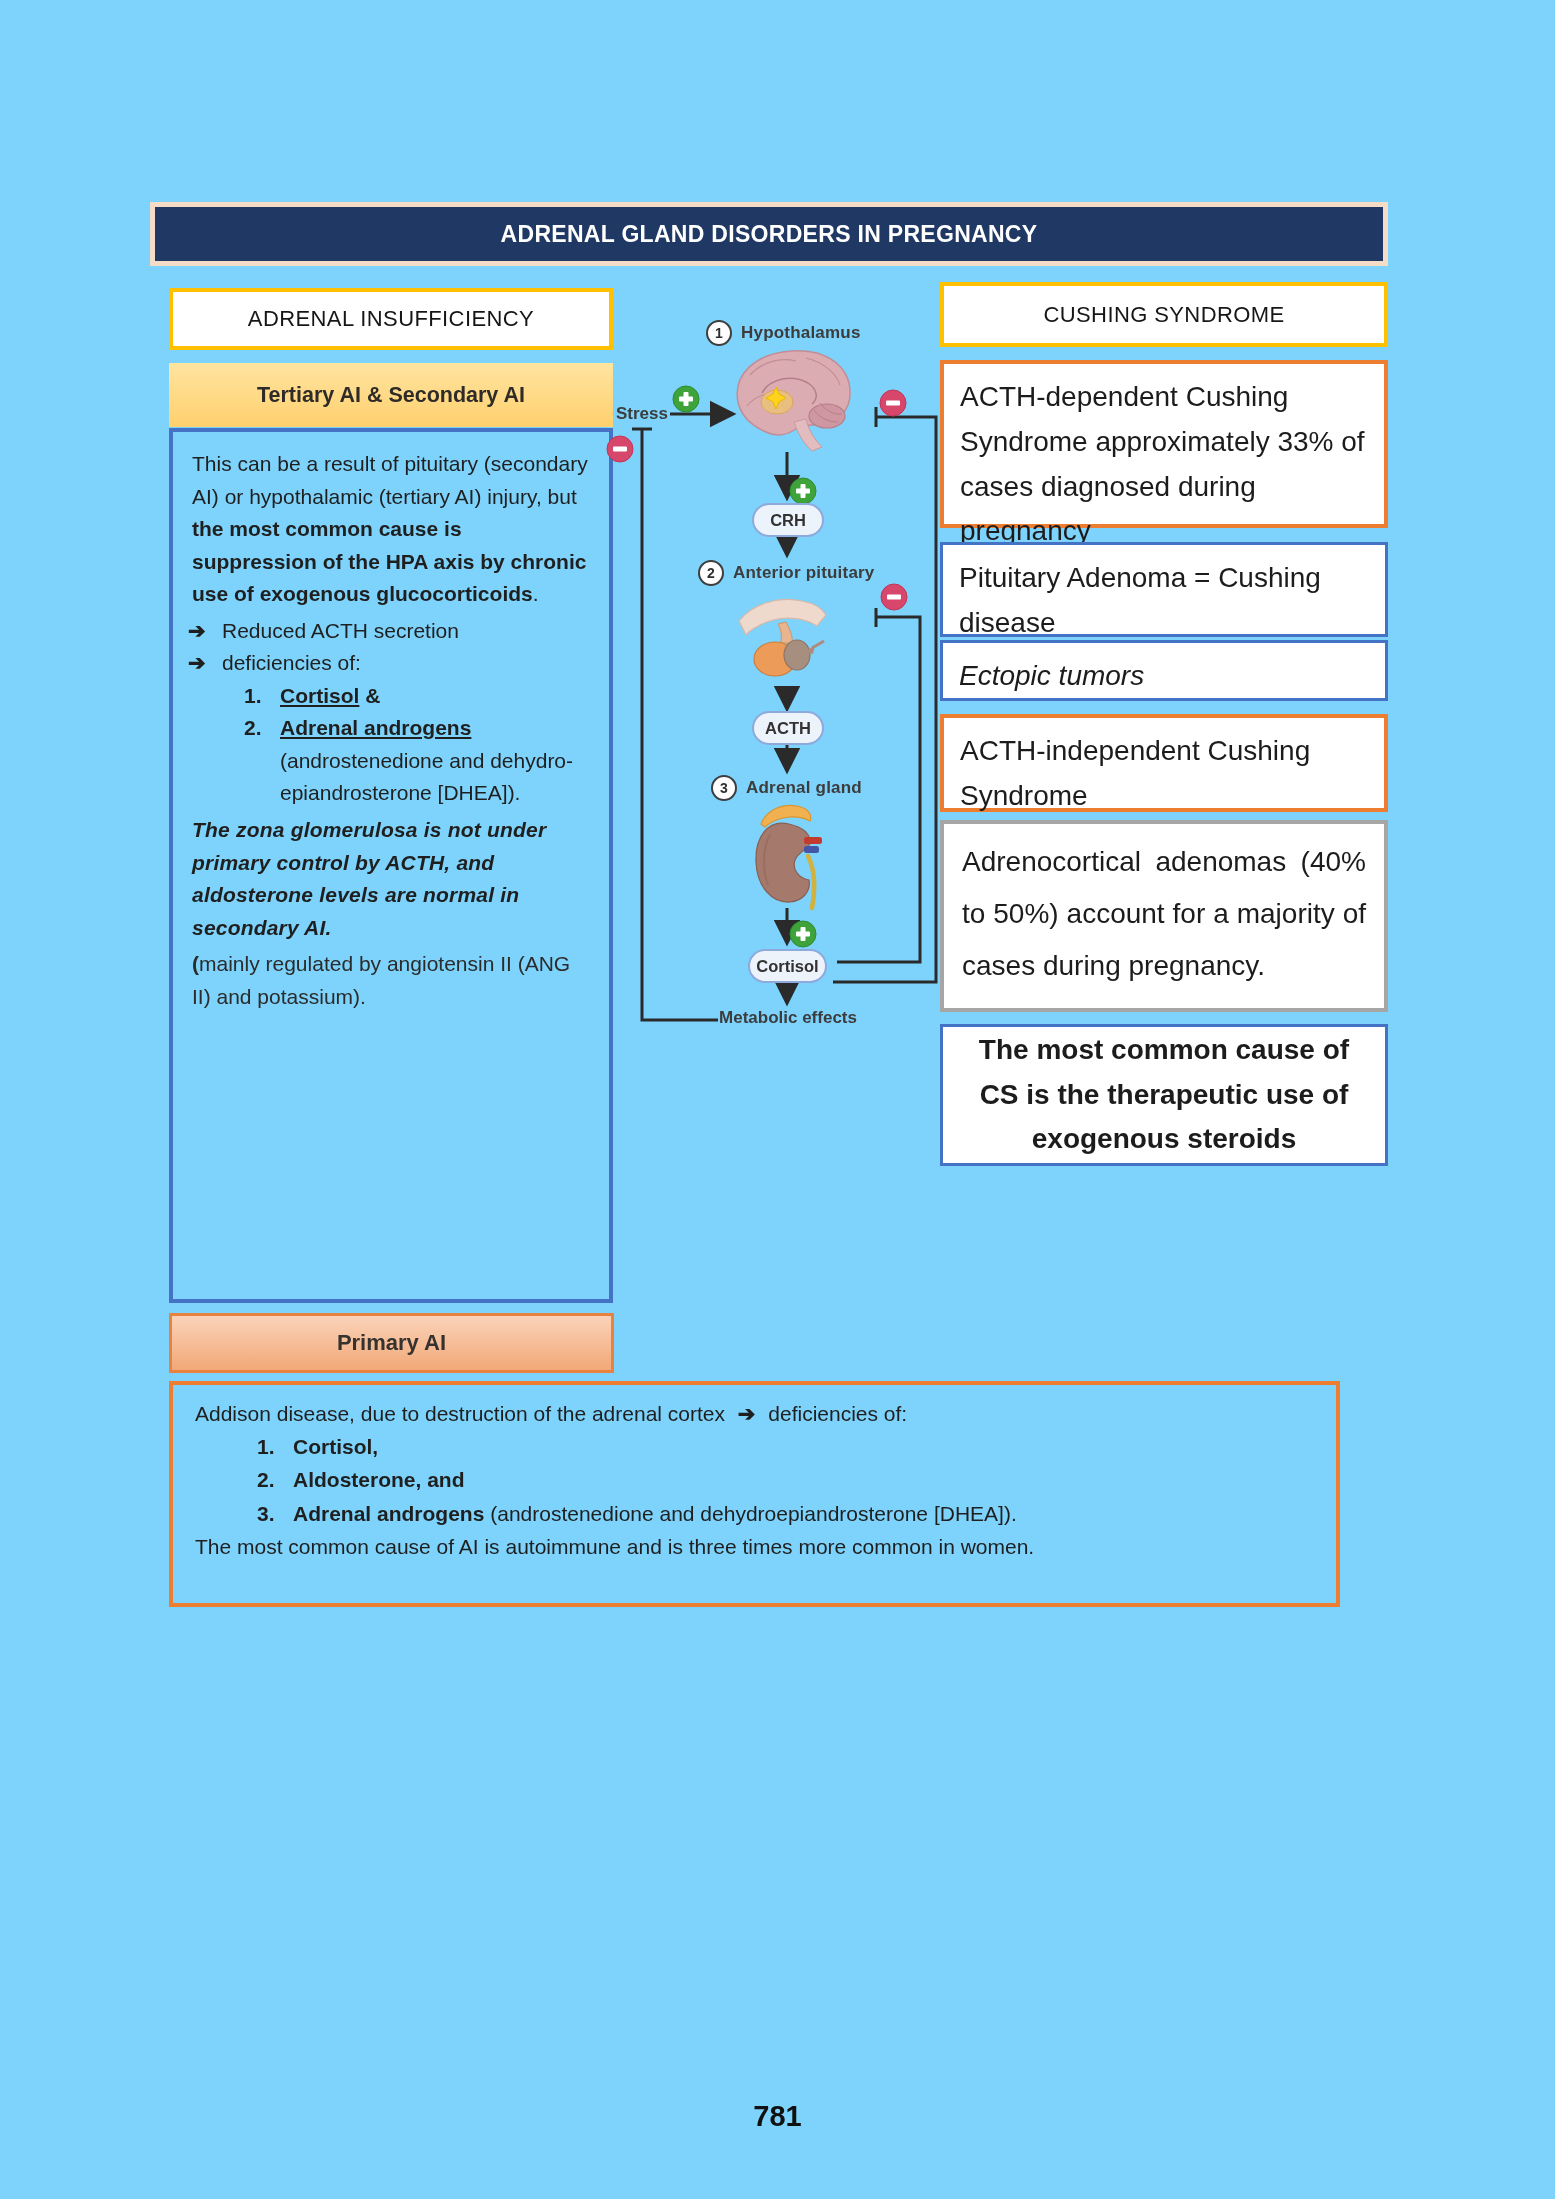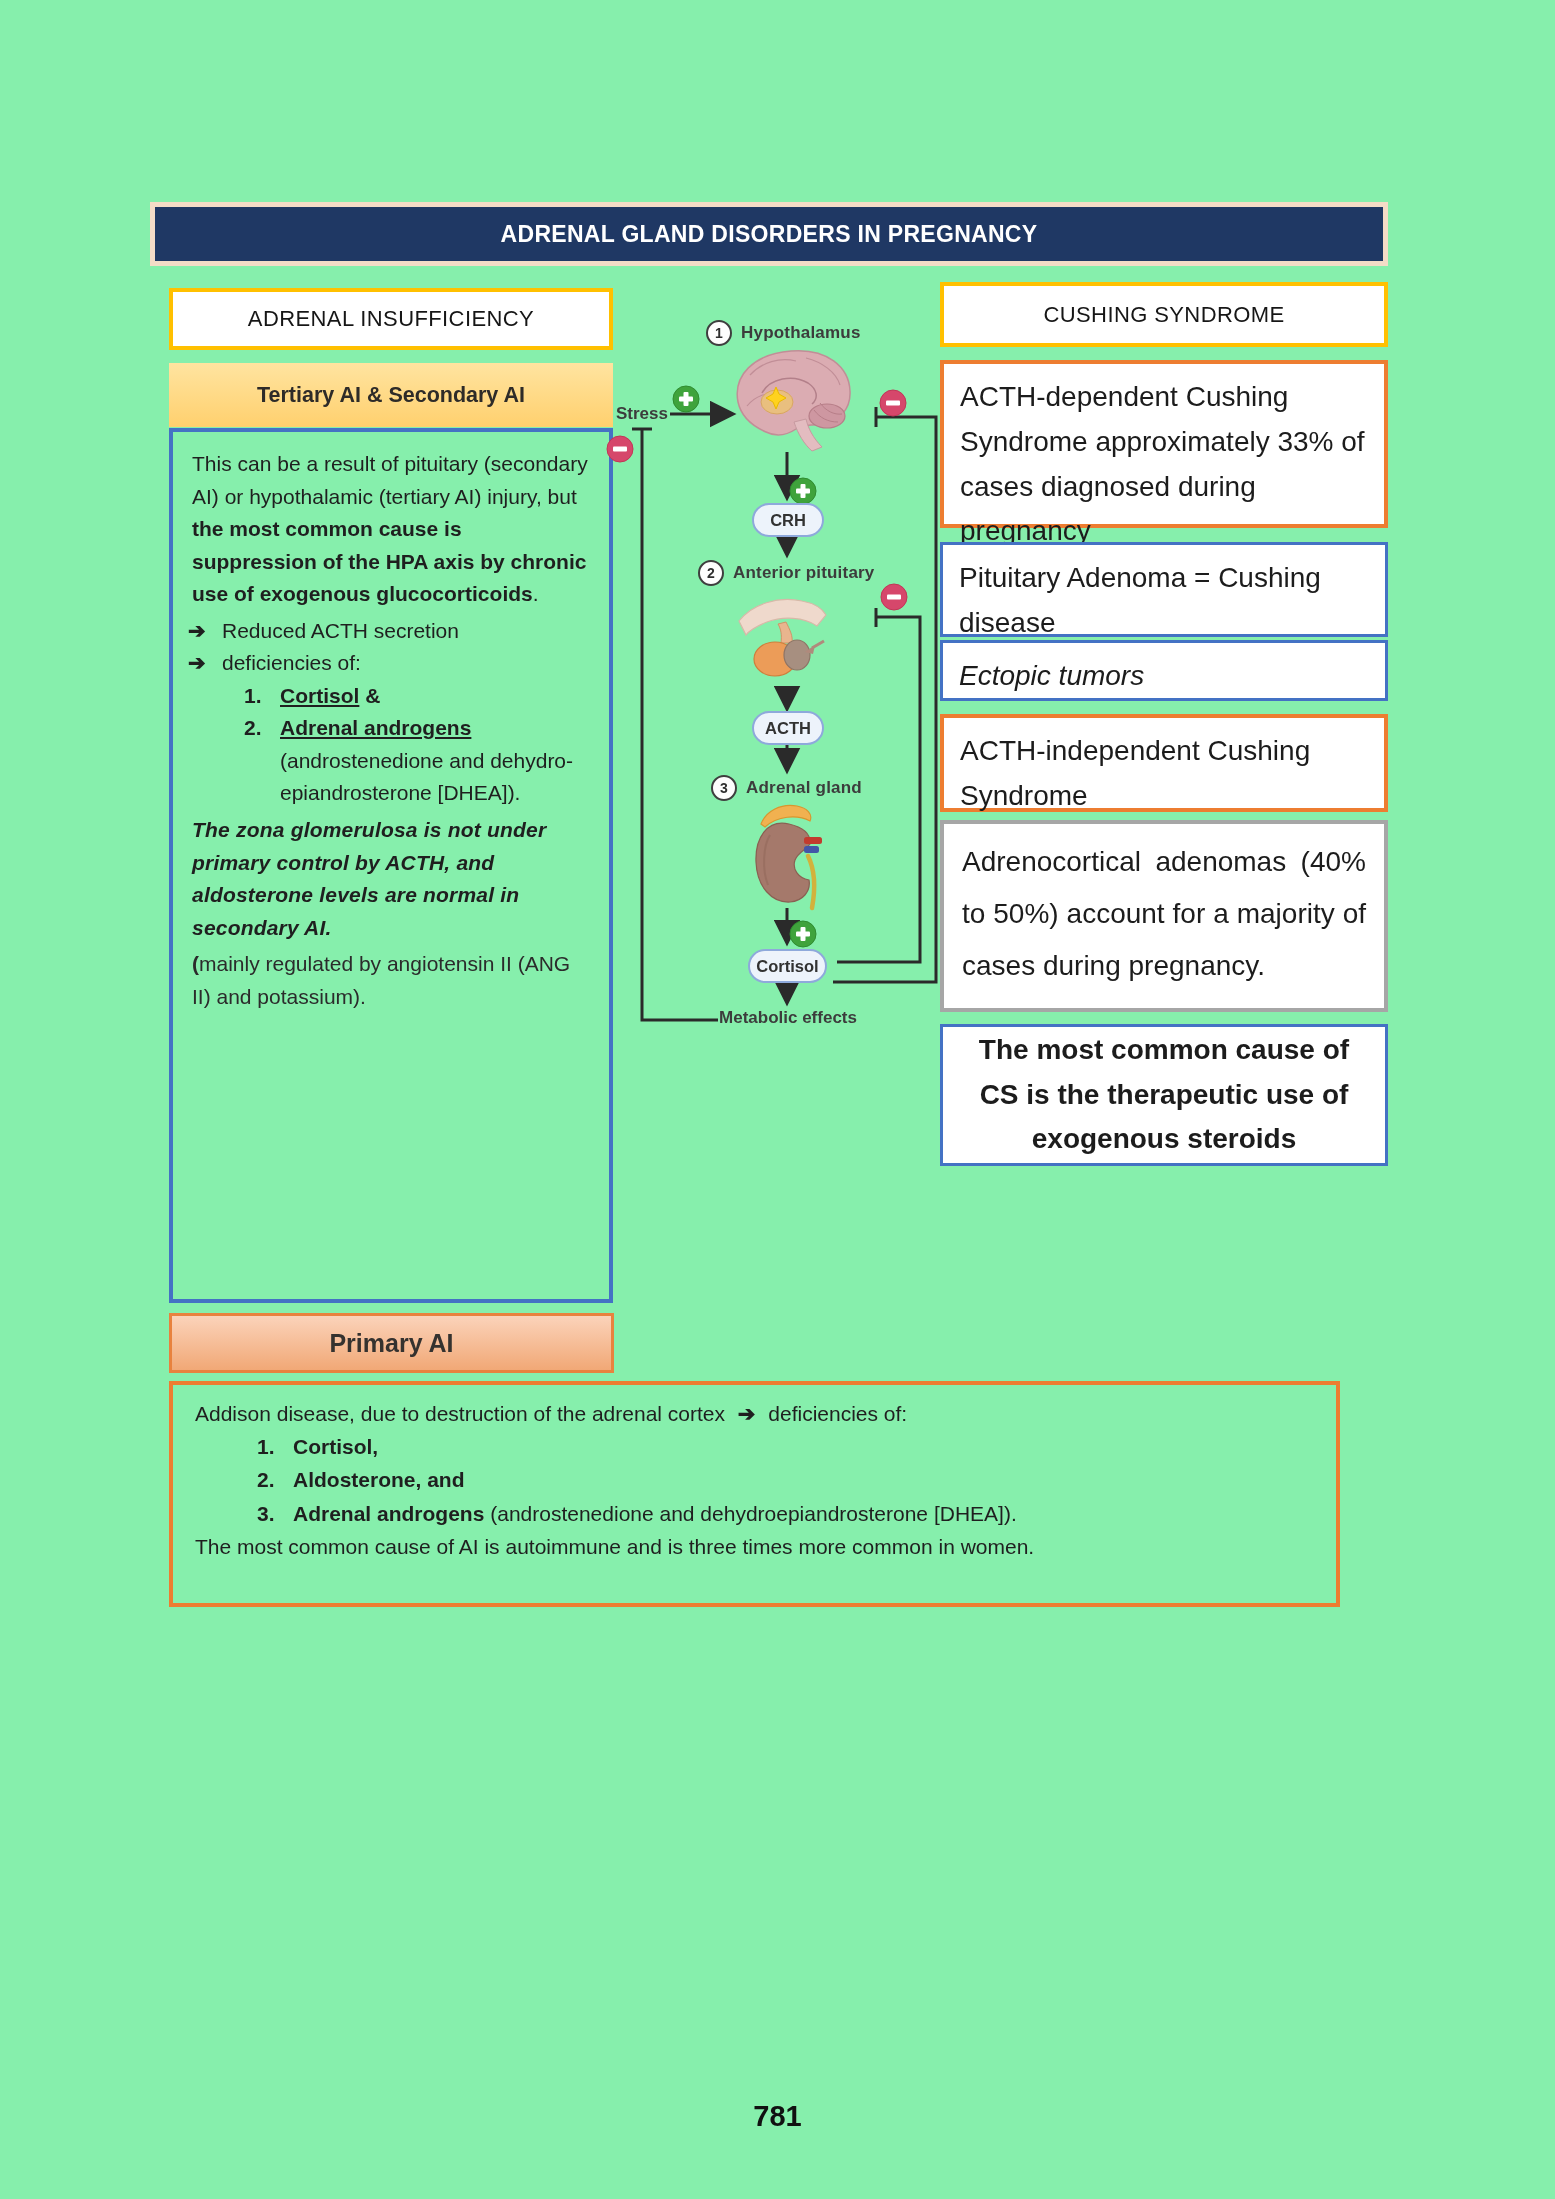--- a/index.html
+++ b/index.html
@@ -1,17 +1,17 @@
 <!DOCTYPE html>
 <html style="--navy: #1F3864; --banner-border: #F4DCC7; --gold: #FFC000; --blue: #4472C4; --orange: #ED7D31; --gray: #A6A6A6; --tan-top: #FFE4A0; --tan-bottom: #FFD06E; --salmon-top: #FBD3BA; --salmon-bottom: #F1A876; --salmon-border: #E8823E; --green: #3FA33C; --red: #D6476B; --pill-fill: #EDF3FB; --pill-border: #8EA9DB; --ink: #1F1F1F;"><head>
 <meta charset="utf-8">
 <style>
   html,body { margin:0; padding:0; background:#ffffff; }
   .page {
-    position:relative; width:1555px; height:2199px; background:#86efac;
+    position:relative; width:1555px; height:2199px; background:#7dd3fc;
     font-family:"Liberation Sans", sans-serif; color:var(--ink); overflow:hidden;
   }
 
   
   .banner {
     position:absolute; left:150px; top:202px; width:1238px; height:64px;
     background:var(--navy); border:5px solid var(--banner-border); box-sizing:border-box;
     display:flex; align-items:center; justify-content:center;
   }
   .banner span { color:#ffffff; font-weight:bold; font-size:23px; letter-spacing:.3px; }
@@ -64,21 +64,21 @@
   #rbox5 { top:820px; height:192px; line-height:1.85; text-align:justify; padding:12px 18px; }
   #rbox6 { top:1024px; height:142px; font-weight:bold; text-align:center;
            display:flex; align-items:center; justify-content:center; line-height:1.6; padding:6px 18px; }
 
   
   .salmon-header {
     position:absolute; left:169px; top:1313px; width:445px; height:60px; box-sizing:border-box;
     background:linear-gradient(var(--salmon-top), var(--salmon-bottom));
     border:3px solid var(--salmon-border);
     display:flex; align-items:center; justify-content:center;
-    font-weight:bold; font-size:25px; color:#35322f;
+    font-weight:bold; font-size:22px; color:#35322f;
   }
   .bottom-box {
     position:absolute; left:169px; top:1381px; width:1171px; height:226px;
     border:4px solid var(--orange); box-sizing:border-box;
     padding:12px 22px; font-size:21px; line-height:1.58; color:#1f1f1f;
   }
   .bottom-box p { margin:0; }
   .bottom-box .num-row { margin-left:62px; }
   .arrow-inline { font-weight:bold; padding:0 7px; font-style:normal; }
 

